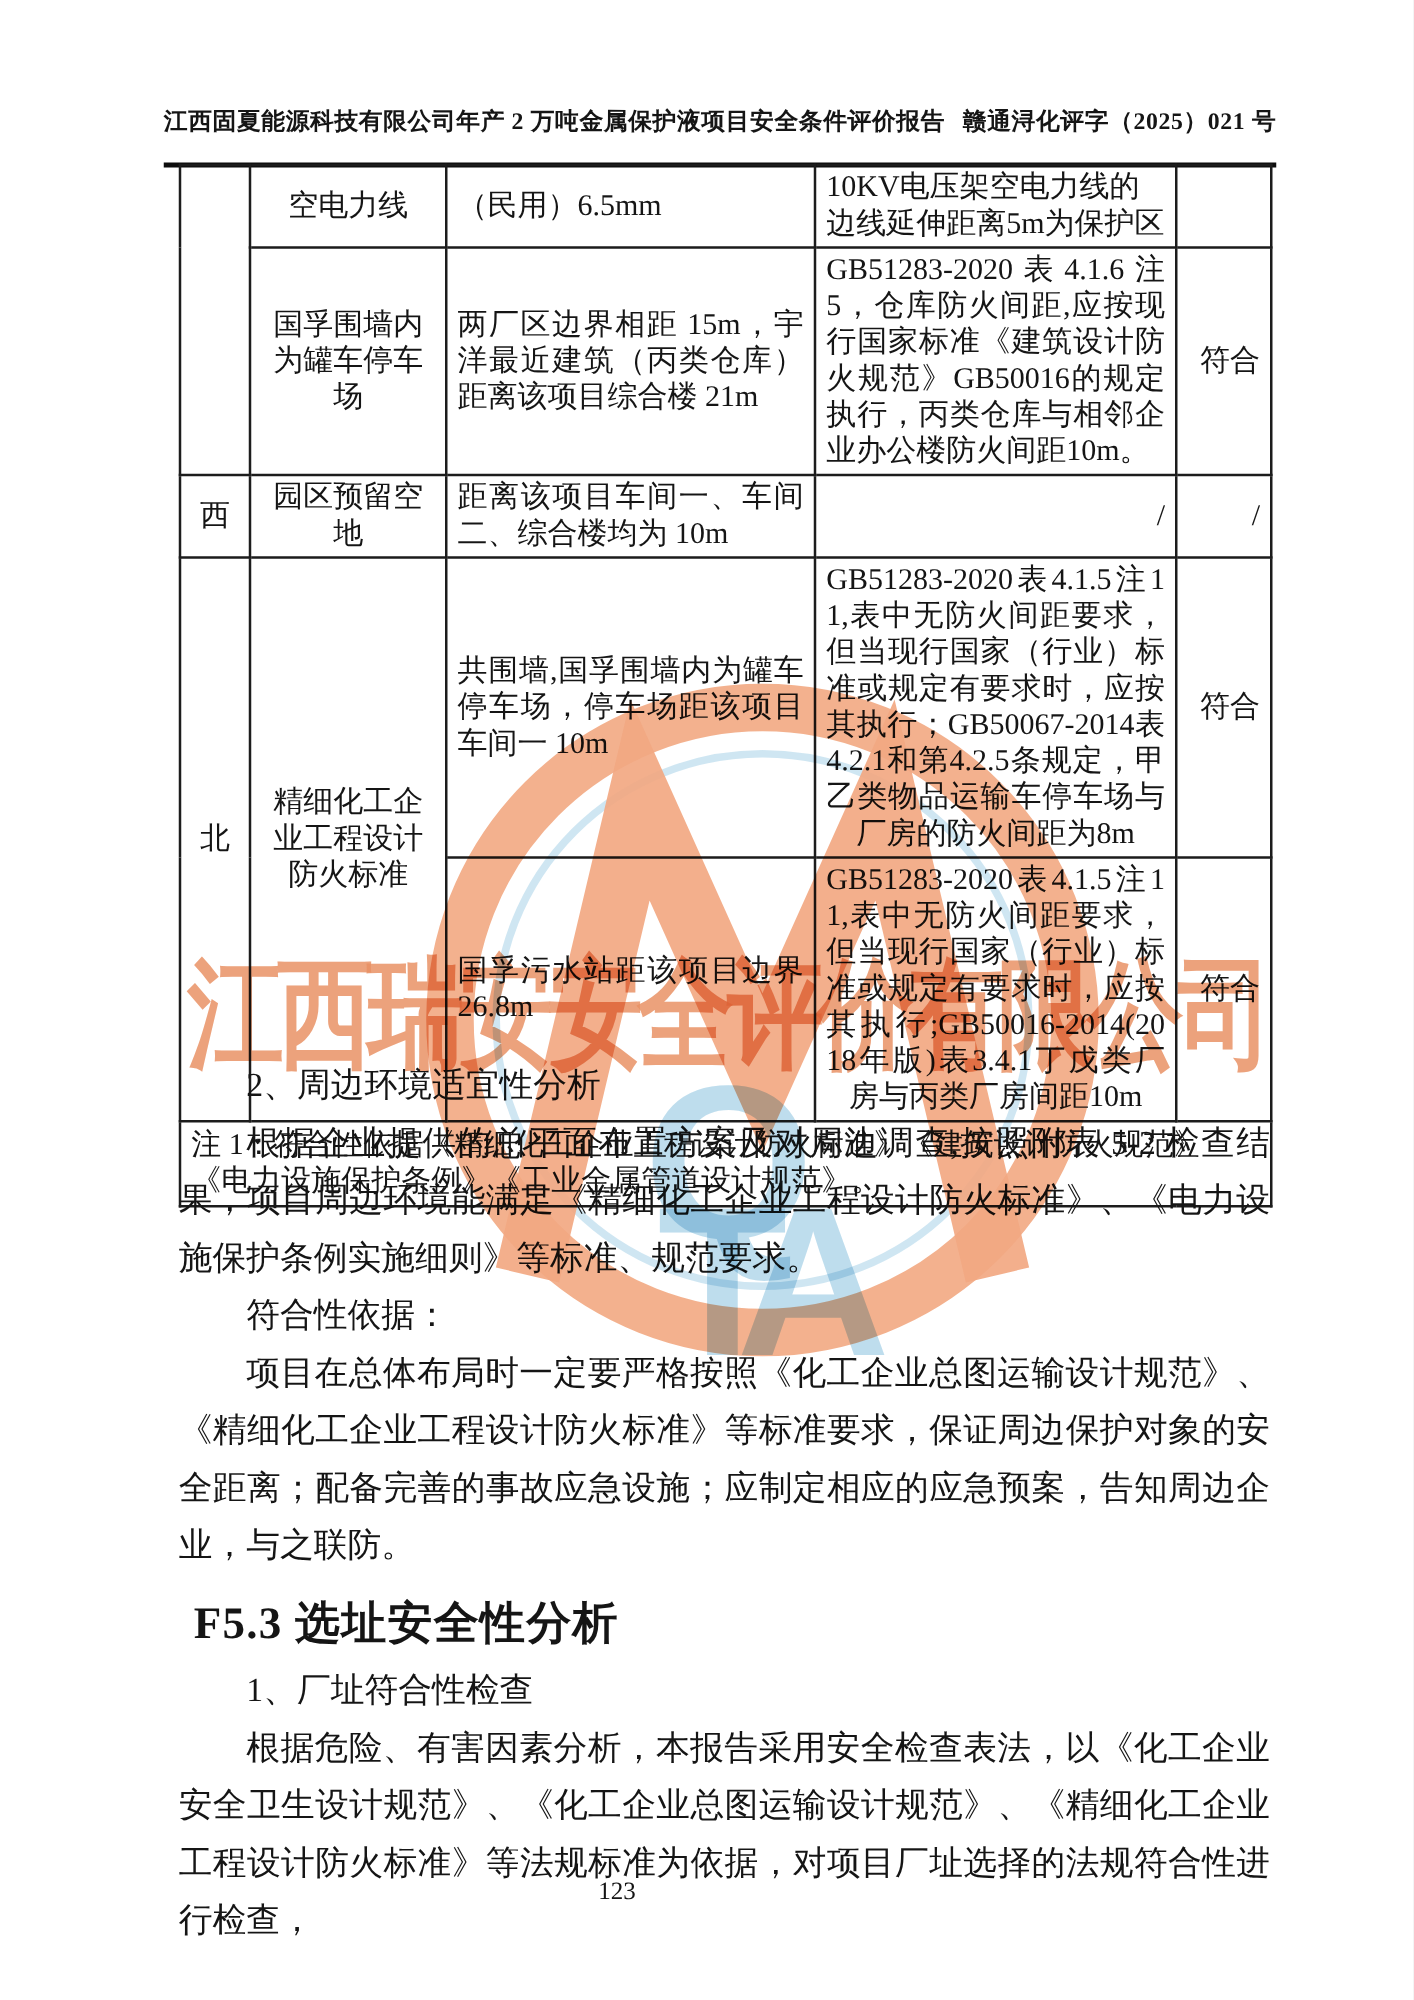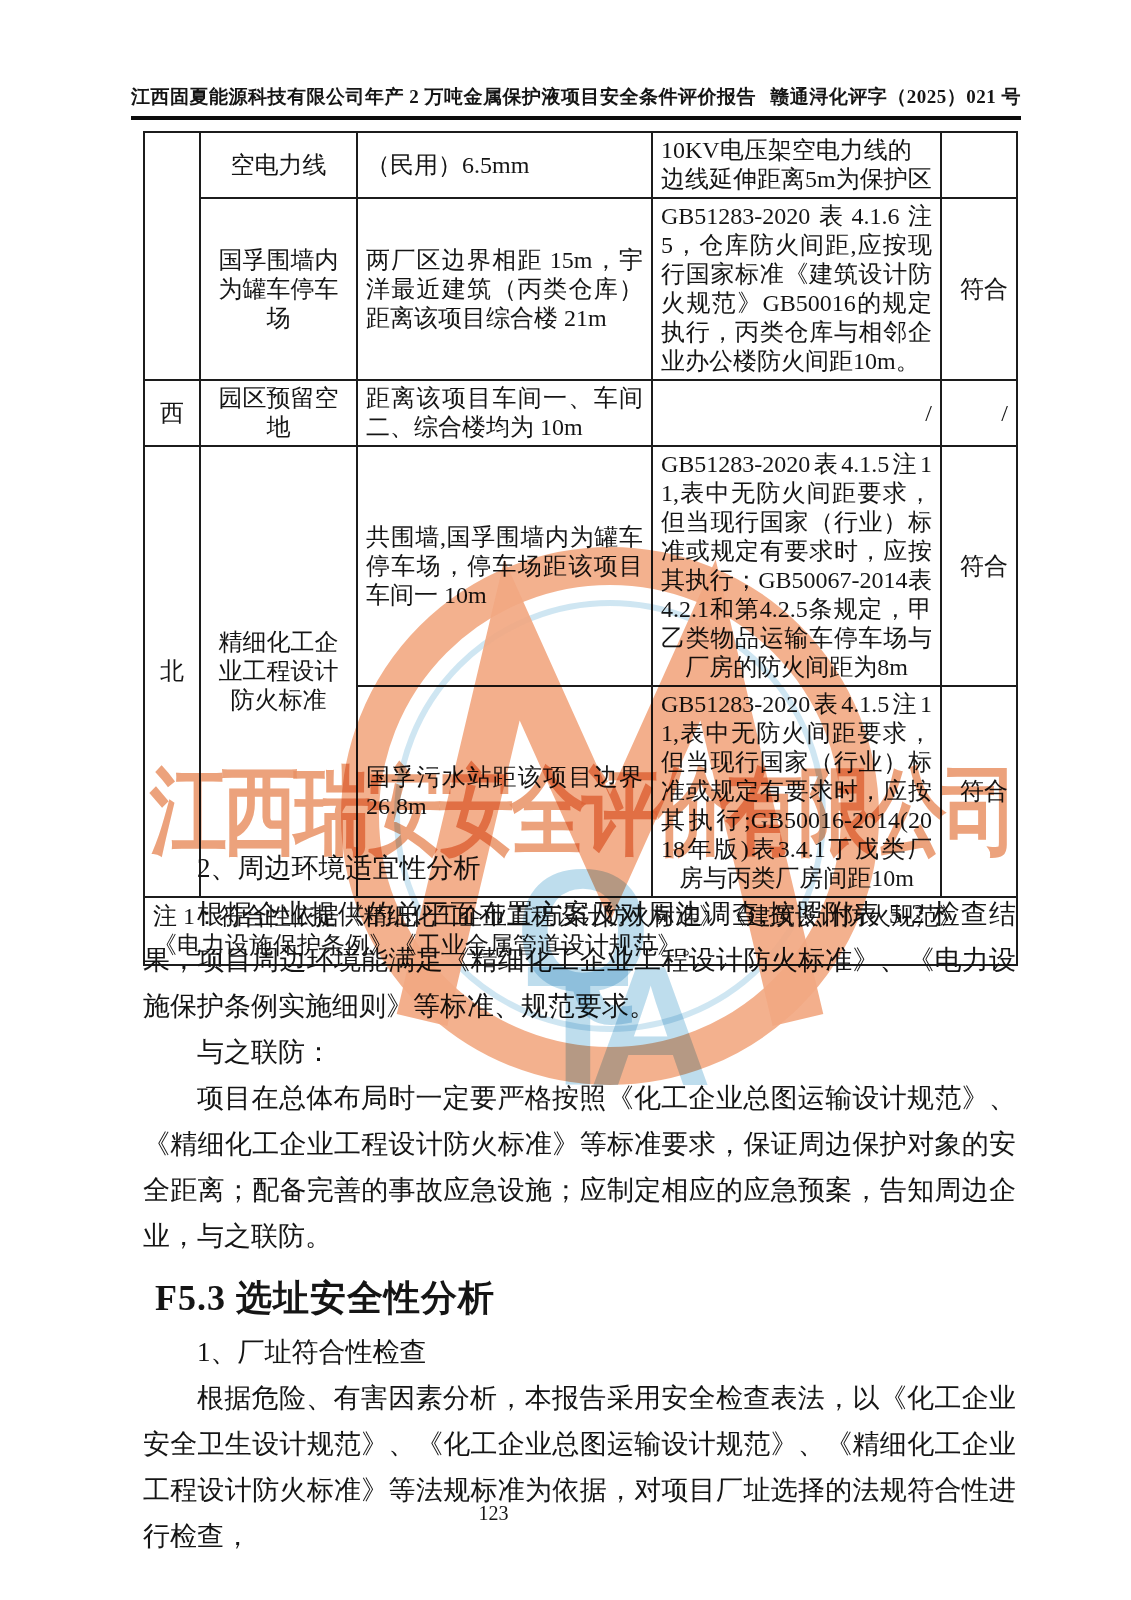--- a/index.html
+++ b/index.html
@@ -5,21 +5,21 @@
   html,body{margin:0;padding:0;background:#e8e8e8;}
   .page{
     position:relative;width:1131px;height:1600px;background:#ffffff;
     margin:0 auto;overflow:hidden;
     font-family:"Liberation Serif","DejaVu Serif",serif;color:#151515;
   }
   
   .header{
     position:absolute;left:131px;top:84px;width:890px;
     display:flex;justify-content:space-between;align-items:flex-end;
-    border-bottom:4px solid #0d0d0d;padding-bottom:6px;
+    border-bottom:4px solid #0d0d0d;padding-bottom:20px;
     font-size:19px;font-weight:bold;letter-spacing:0.5px;
   }
   
   table.cmp{
     position:absolute;left:143px;top:131px;width:873px;
     border-collapse:collapse;table-layout:fixed;
   }
   table.cmp td{
     border:2px solid #1c1c1c;padding:3px 8px;
     font-size:24px;line-height:29px;vertical-align:middle;
@@ -120,21 +120,21 @@
     </tr>
     <tr class="rn">
       <td class="c-note" colspan="5">注 1：符合性依据《精细化工企业工程设计防火标准》《建筑设计防火规范》《电力设施保护条例》《工业金属管道设计规范》。</td>
     </tr>
   </tbody>
     </table>
 
   <div class="bodytext">
     <p class="nojust">2、周边环境适宜性分析</p>
     <p>根据企业提供的总平面布置方案及对周边调查,按照附表 5-2 检查结果，项目周边环境能满足《精细化工企业工程设计防火标准》、《电力设施保护条例实施细则》等标准、规范要求。</p>
-    <p class="nojust">与之联防：</p>
+    <p class="nojust">符合性依据：</p>
     <p>项目在总体布局时一定要严格按照《化工企业总图运输设计规范》、《精细化工企业工程设计防火标准》等标准要求，保证周边保护对象的安全距离；配备完善的事故应急设施；应制定相应的应急预案，告知周边企业，与之联防。</p>
     <h2>F5.3 选址安全性分析</h2>
     <p class="nojust">1、厂址符合性检查</p>
     <p>根据危险、有害因素分析，本报告采用安全检查表法，以《化工企业安全卫生设计规范》、《化工企业总图运输设计规范》、《精细化工企业工程设计防火标准》等法规标准为依据，对项目厂址选择的法规符合性进行检查，</p>
   </div>
 
   <div class="pagenum">123</div>
 
   <svg class="wm wm-logo" viewBox="0 0 560 585">
     <circle cx="280" cy="288" r="250" fill="none" stroke="rgba(242,168,130,0.9)" stroke-width="38"></circle>

